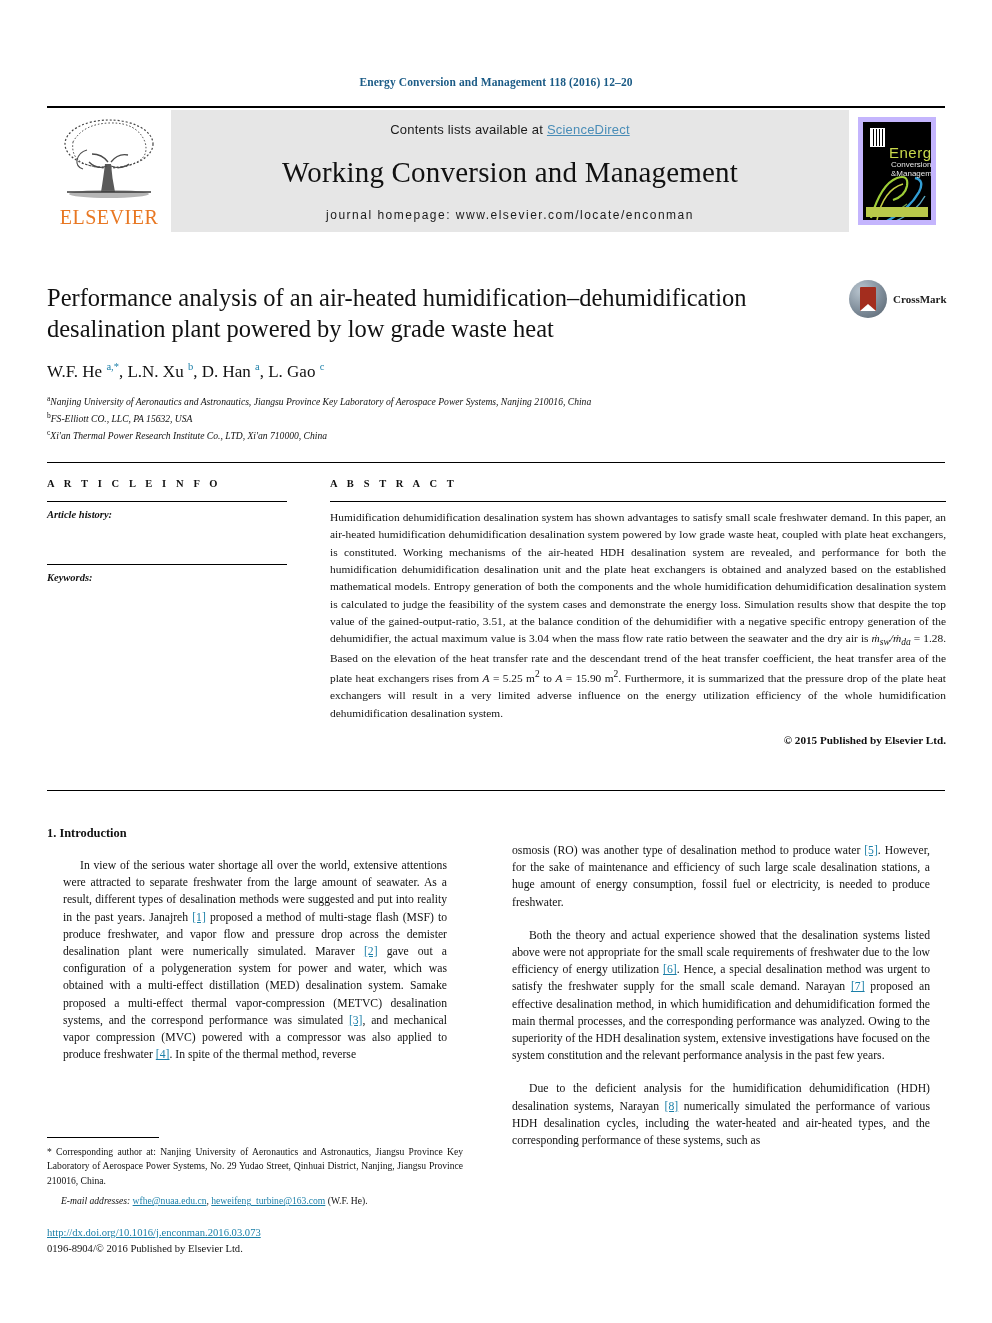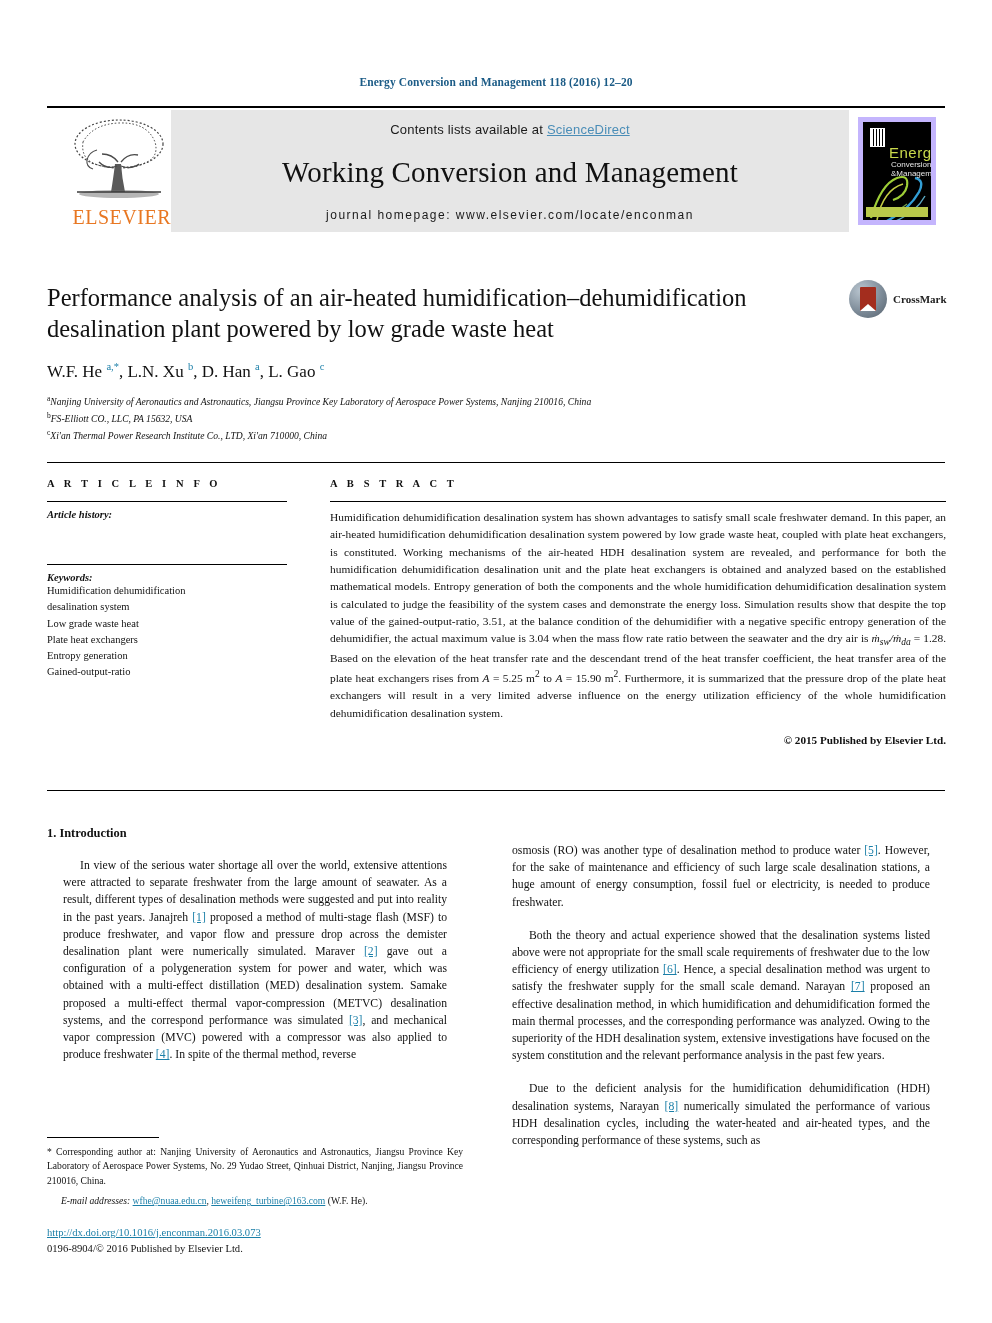--- a/index.html
+++ b/index.html
@@ -38,21 +38,21 @@
     position: absolute;
     top: 110px; left: 47px;
     width: 898px; height: 122px;
     display: flex;
     align-items: stretch;
   }
   .elsevier-logo {
     width: 124px;
     display: flex;
     flex-direction: column;
-    align-items: flex-end;
+    align-items: center;
     justify-content: flex-start;
     padding-top: 4px;
     background: #fff;
   }
   .tree-svg { display:block; }
   .elsevier-word {
     font-family: "Liberation Serif", serif;
     font-size: 20px;
     letter-spacing: 0.5px;
     color: #e87722;
@@ -385,28 +385,20 @@
 
   <div class="info-rule-top"></div>
 
   <div class="article-info">
     <div class="sec-head">A R T I C L E   I N F O</div>
     <div class="thin-rule"></div>
     <div class="info-label">Article history:</div>
     <div class="kw-block">
       <div class="thin-rule"></div>
       <div class="info-label">Keywords:</div>
-      <div class="info-list">
-        <div>Humidification dehumidification</div>
-        <div>desalination system</div>
-        <div>Low grade waste heat</div>
-        <div>Plate heat exchangers</div>
-        <div>Entropy generation</div>
-        <div>Gained-output-ratio</div>
-      </div>
     </div>
   </div>
 
   <div class="abstract-col">
     <div class="sec-head">A B S T R A C T</div>
     <div class="thin-rule"></div>
     <p class="abstract-body">
       <span>Humidification dehumidification desalination system has shown advantages to satisfy small scale freshwater demand. In this paper, an air-heated humidification dehumidification desalination system powered by low grade waste heat, coupled with plate heat exchangers, is constituted. Working mechanisms of the air-heated HDH desalination system are revealed, and performance for both the humidification dehumidification desalination unit and the plate heat exchangers is obtained and analyzed based on the established mathematical models. Entropy generation of both the components and the whole humidification dehumidification desalination system is calculated to judge the feasibility of the system cases and demonstrate the energy loss. Simulation results show that despite the top value of the gained-output-ratio, 3.51, at the balance condition of the dehumidifier with a negative specific entropy generation of the dehumidifier, the actual maximum value is 3.04 when the mass flow rate ratio between the seawater and the dry air is </span><span class="ital"><span>ṁ</span><sub>sw</sub><span>/ṁ</span><sub>da</sub></span><span> = 1.28</span><span>. Based on the elevation of the heat transfer rate and the descendant trend of the heat transfer coefficient, the heat transfer area of the plate heat exchangers rises from </span><span class="ital">A</span><span> = 5.25 m</span><sup>2</sup><span> to </span><span class="ital">A</span><span> = 15.90 m</span><sup>2</sup><span>. Furthermore, it is summarized that the pressure drop of the plate heat exchangers will result in a very limited adverse influence on the energy utilization efficiency of the whole humidification dehumidification desalination system.</span>
     </p>
     <div class="copyright-line">© 2015 Published by Elsevier Ltd.</div>

